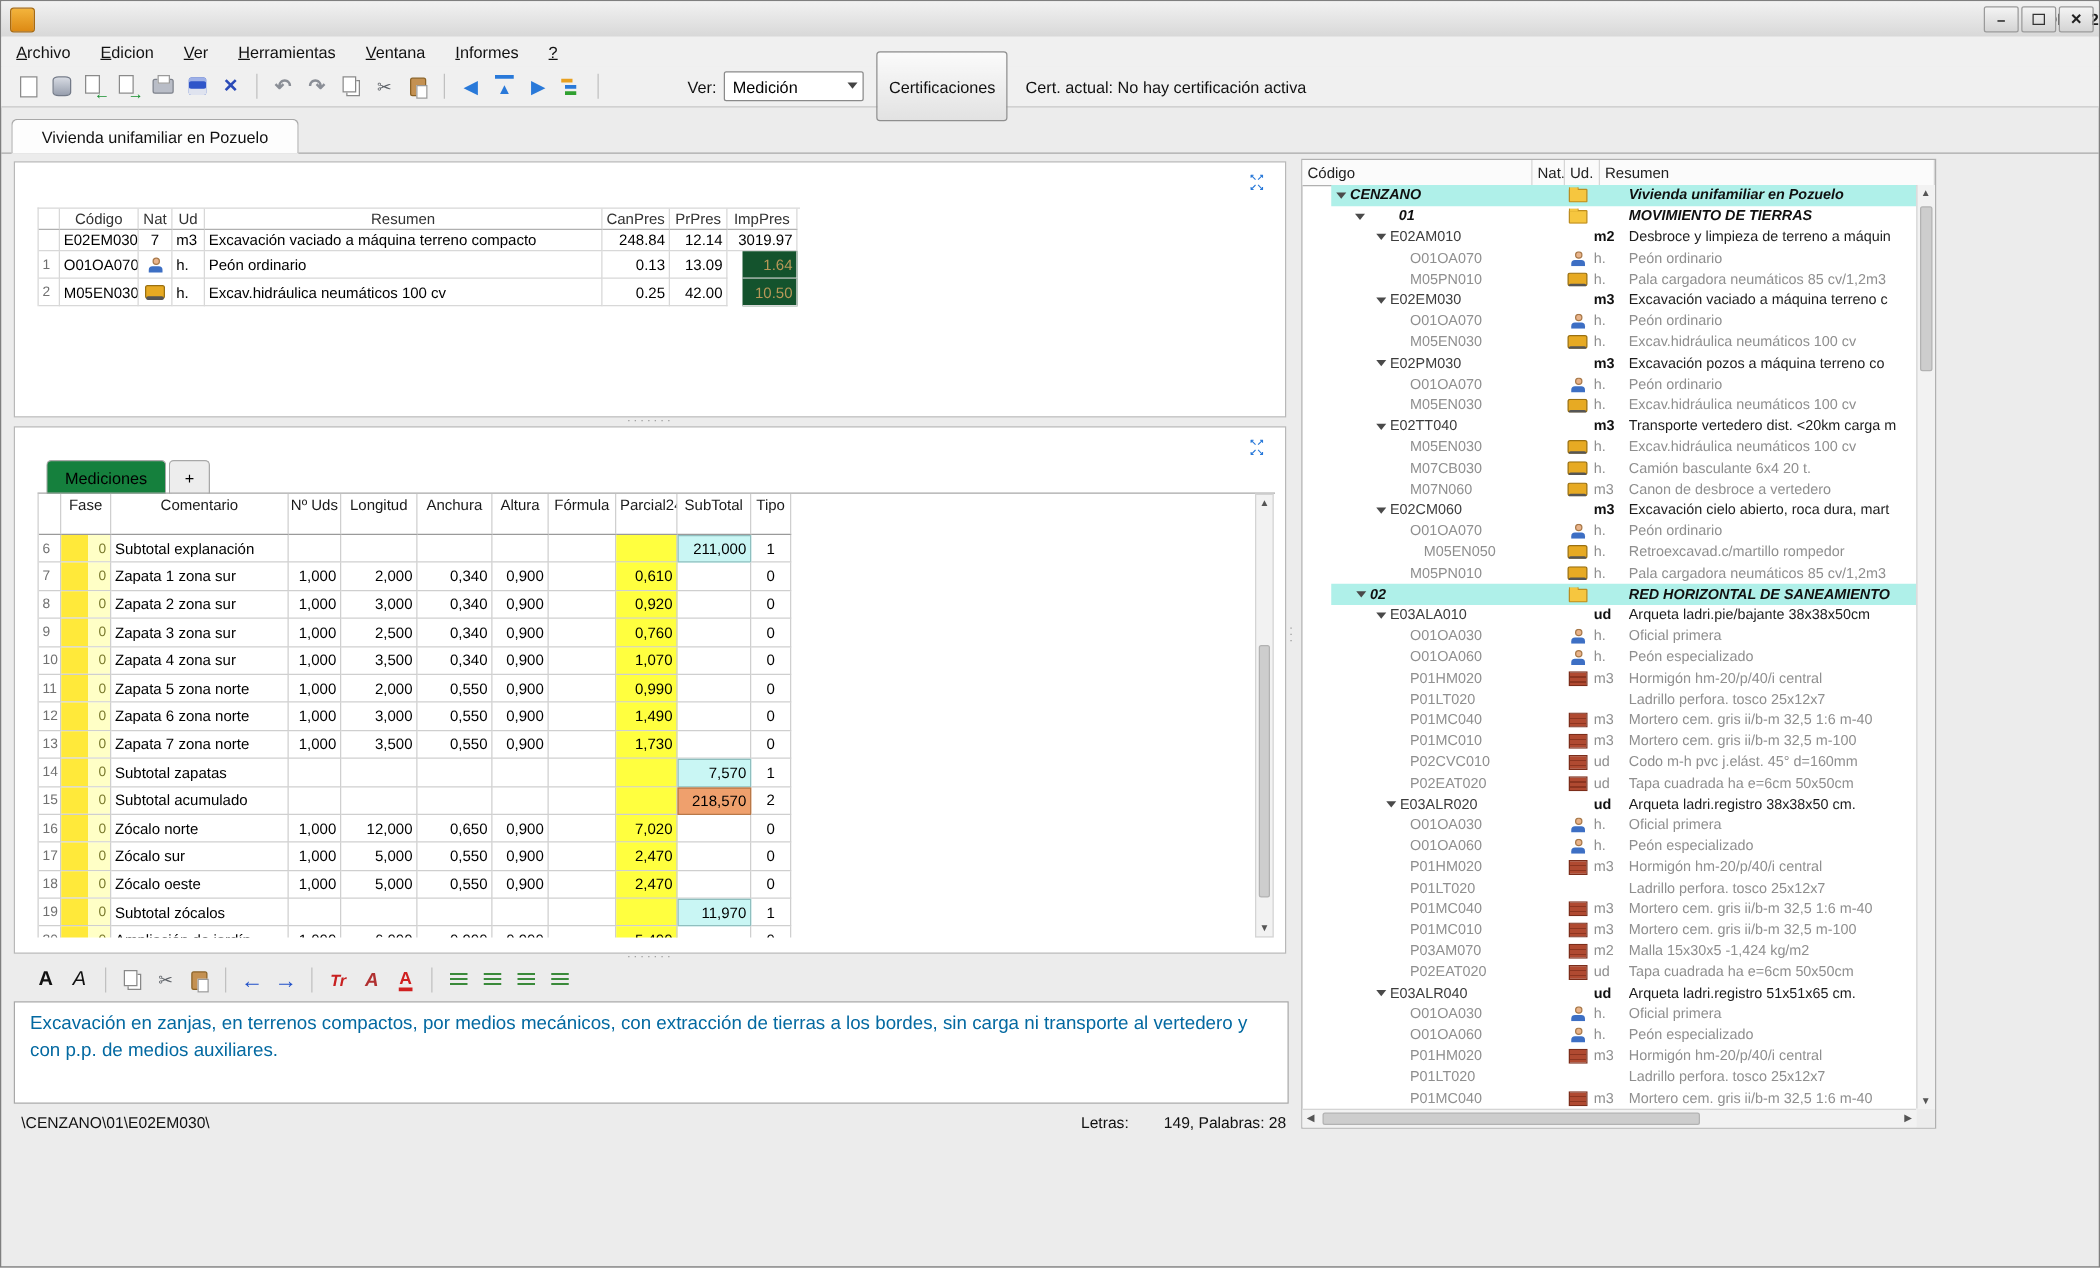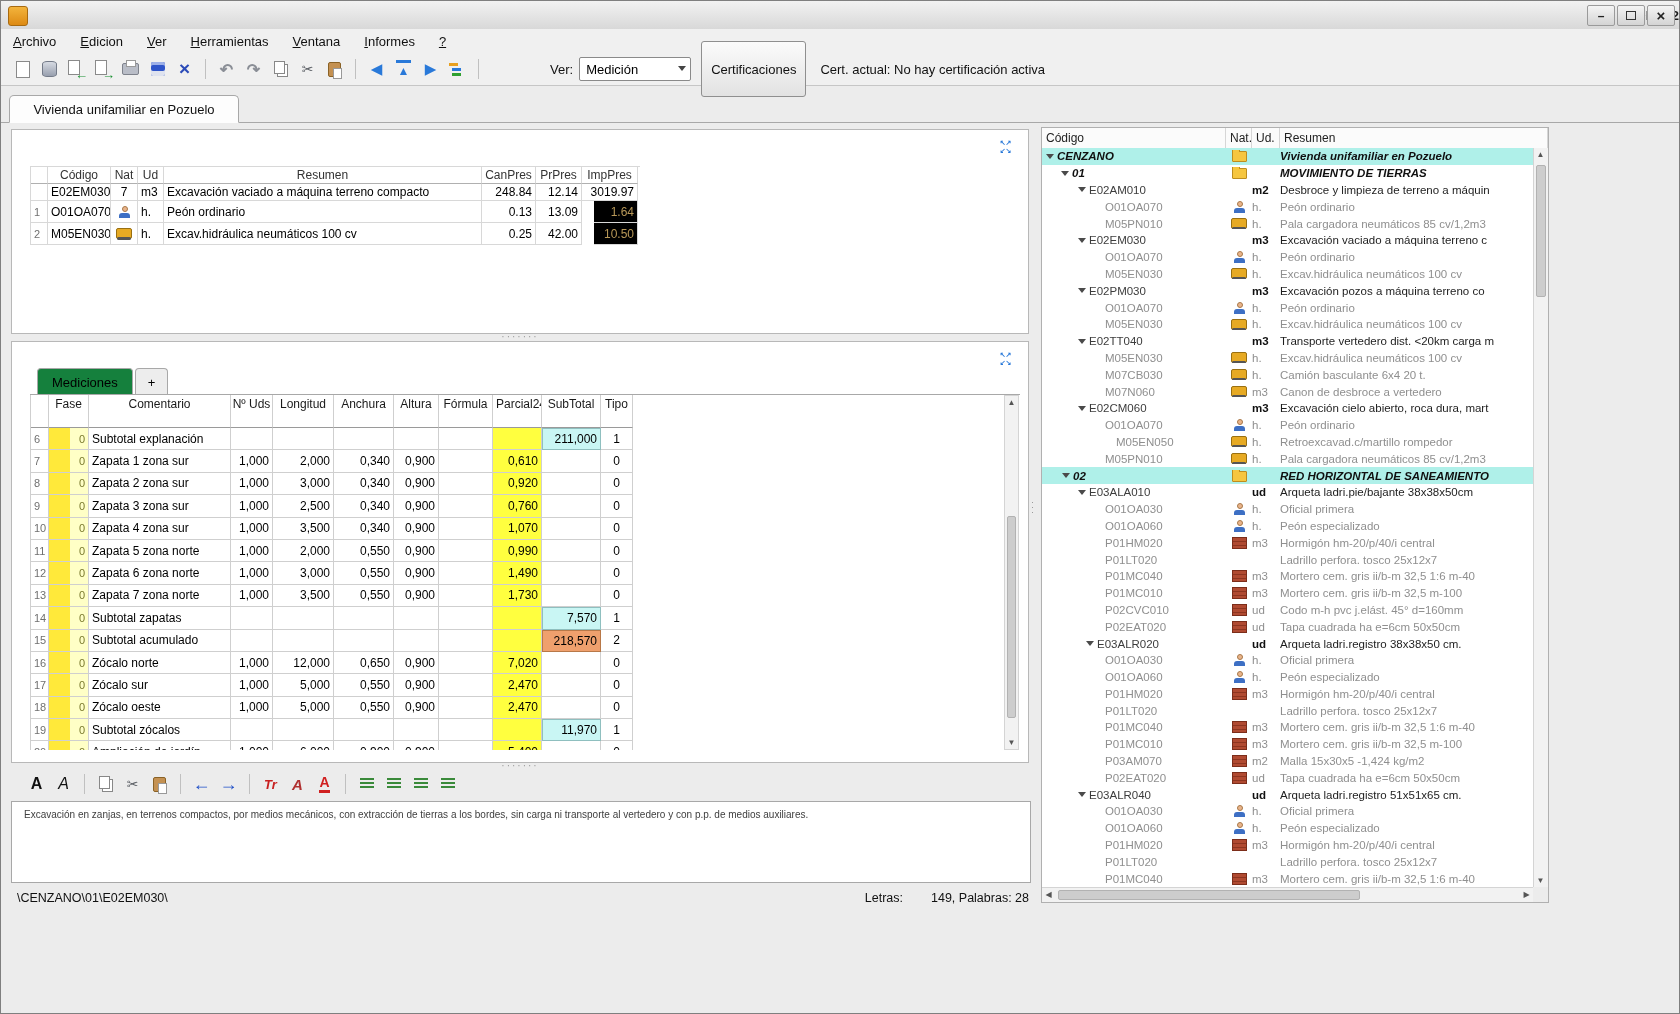--- a/index.html
+++ b/index.html
@@ -63,21 +63,21 @@
   
   .b-grid{position:absolute;left:18px;top:36px;width:609px;border-left:1px solid #d8d8d8;border-top:1px solid #d8d8d8;font-size:12px;}
   .b-row{display:grid;grid-template-columns:17px 63px 27px 26px 318px 54px 46px 56px;}
   .b-row>span{border-right:1px solid #d8d8d8;border-bottom:1px solid #d8d8d8;display:flex;align-items:center;padding:0 3px;overflow:hidden;white-space:nowrap;box-sizing:border-box;height:17px;}
   .b-head>span{justify-content:center;color:#333;border-bottom:1px solid #b0b0b0;}
   .b-item>span{color:#000;}
   .b-comp>span{height:22px;}
   .b-num{justify-content:flex-end !important;}
   .b-ctr{justify-content:center !important;}
   .b-rn{color:#707070;font-size:11px;}
-  .b-imp-calc{background:#000000;color:#b89858;margin-left:12px;}
+  .b-imp-calc{background:#14532d;color:#b89858;margin-left:12px;}
   
   .med-tabs{position:absolute;left:25px;top:25px;height:28px;display:flex;align-items:flex-end;}
   .med-tab{height:27px;box-sizing:border-box;background:#15803d;border:1px solid #a8a8a8;border-bottom:none;border-radius:4px 4px 0 0;display:flex;align-items:center;justify-content:center;font-size:13px;padding:0 14px;}
   .med-tab.plus{background:#ededed;margin-left:2px;padding:0 12px;}
   .med-tabline{position:absolute;left:18px;top:52px;width:990px;border-top:1px solid #a8a8a8;}
   .m-grid{position:absolute;left:18px;top:53px;width:975px;height:355px;overflow:hidden;border-left:1px solid #cfcfcf;font-size:12px;}
   .m-row{display:grid;grid-template-columns:18px 40px 142px 42px 61px 60px 45px 54px 49px 59px 32px 1fr;}
   .m-row .mc,.m-row .mh{box-sizing:border-box;display:flex;align-items:center;padding:0 3px;overflow:hidden;white-space:nowrap;height:22.4px;border-right:1px solid #cfcfcf;border-bottom:1px solid #cfcfcf;}
   .m-head .mh{height:33px;align-items:flex-start;justify-content:center;padding-top:2px;color:#1a1a1a;border-bottom:1px solid #9a9a9a;}
   .m-head .mparh{flex-direction:row;align-items:stretch;justify-content:flex-start;padding:2px 3px 0 3px;}
@@ -101,31 +101,31 @@
   
   .fmtbar{position:absolute;left:10px;top:768px;width:1018px;height:30px;display:flex;align-items:center;padding-left:12px;box-sizing:border-box;}
   .bold-icon::before{content:"A";font-weight:bold;font-size:16px;color:#111;}
   .italic-icon::before{content:"A";font-style:italic;font-size:16px;color:#111;}
   .arrow-left-icon::before{content:"←";color:#2050c8;font-weight:bold;font-size:18px;}
   .arrow-right-icon::before{content:"→";color:#2050c8;font-weight:bold;font-size:18px;}
   .font-name-icon::before{content:"Tr";color:#c82020;font-size:13px;font-style:italic;font-weight:bold;}
   .font-style-icon::before{content:"A";color:#b03030;font-style:italic;font-weight:bold;font-size:15px;}
   .font-color-icon::before{content:"A";color:#d02020;font-weight:bold;font-size:14px;border-bottom:3px solid #d02020;line-height:1.1;}
   .align-left-icon::before,.align-right-icon::before,.justify-icon::before,.align-center-icon::before{content:"";width:14px;height:12px;background:repeating-linear-gradient(180deg,#3a8a3a 0 2px,transparent 2px 4px);}
-  .editor{position:absolute;left:10px;top:800px;width:1020px;height:82px;background:#fff;border:1px solid #a8a8a8;box-sizing:border-box;font-size:10px;color:#404040;padding:6px 12px;line-height:1.45;}
+  .editor{position:absolute;left:10px;top:800px;width:1020px;height:82px;background:#fff;border:1px solid #a8a8a8;box-sizing:border-box;font-size:15px;color:#0369a1;padding:6px 12px;line-height:1.45;}
   .lstatus{position:absolute;left:8px;top:886px;width:1024px;height:22px;display:flex;align-items:center;font-size:12.5px;color:#111;}
   .lstatus .path{margin-left:8px;}
   .lstatus .letras{margin-left:auto;}
   .lstatus .letras-val{margin-left:28px;margin-right:4px;}
   
   .treepanel{position:absolute;left:1040px;top:126px;width:508px;height:776px;background:#fff;border:1px solid #b0b0b0;box-sizing:border-box;}
   .tree-head{position:absolute;left:0;top:0;right:0;height:20px;border-bottom:1px solid #b0b0b0;display:grid;grid-template-columns:184px 26px 28px 1fr;font-size:12px;color:#222;align-items:center;background:#fbfbfb;}
   .tree-head span{border-right:1px solid #d6d6d6;padding-left:4px;overflow:hidden;white-space:nowrap;height:20px;display:flex;align-items:center;box-sizing:border-box;}
   .tree-body{position:absolute;left:0;top:20px;right:15px;bottom:15px;overflow:hidden;}
-  .trow{display:grid;grid-template-columns:184px 26px 28px 1fr;height:16.8px;align-items:center;font-size:11.5px;}
+  .trow{display:grid;grid-template-columns:184px 26px 28px 1fr;height:16.8px;align-items:center;font-size:11.5px;margin-left:23px;}
   .trow.hl{background:#aff0e9;}
   .trow .tc{overflow:hidden;white-space:nowrap;display:flex;align-items:center;box-sizing:border-box;}
   .trow .tnat{justify-content:center;}
   .trow.chapter{font-weight:bold;font-style:italic;color:#101010;}
   .trow.item .code-text{color:#3c3c3c;}
   .trow.item .tud{font-weight:bold;color:#101010;}
   .trow.item .tres{color:#1d1d1d;}
   .trow.component{color:#8f8f8f;}
   .exp{width:0;height:0;border-left:4px solid transparent;border-right:4px solid transparent;border-top:5px solid #4a4a4a;display:inline-block;margin-right:3px;flex:none;}
   .ic{display:inline-block;flex:none;position:relative;}
@@ -543,21 +543,21 @@
             <span class="exp"></span>
             <span class="code-text">CENZANO</span>
           </span>
           <span class="tc tnat">
             <span class="ic ic-folder"></span>
           </span>
           <span class="tc tud"></span>
           <span class="tc tres">Vivienda unifamiliar en Pozuelo</span>
         </div>
         <div class="trow chapter">
-          <span class="tc tcode" style="padding-left: 19px;">
+          <span class="tc tcode" style="padding-left: 19px; gap: 24px;">
             <span class="exp"></span>
             <span class="code-text">01</span>
           </span>
           <span class="tc tnat">
             <span class="ic ic-folder"></span>
           </span>
           <span class="tc tud"></span>
           <span class="tc tres">MOVIMIENTO DE TIERRAS</span>
         </div>
         <div class="trow item">

